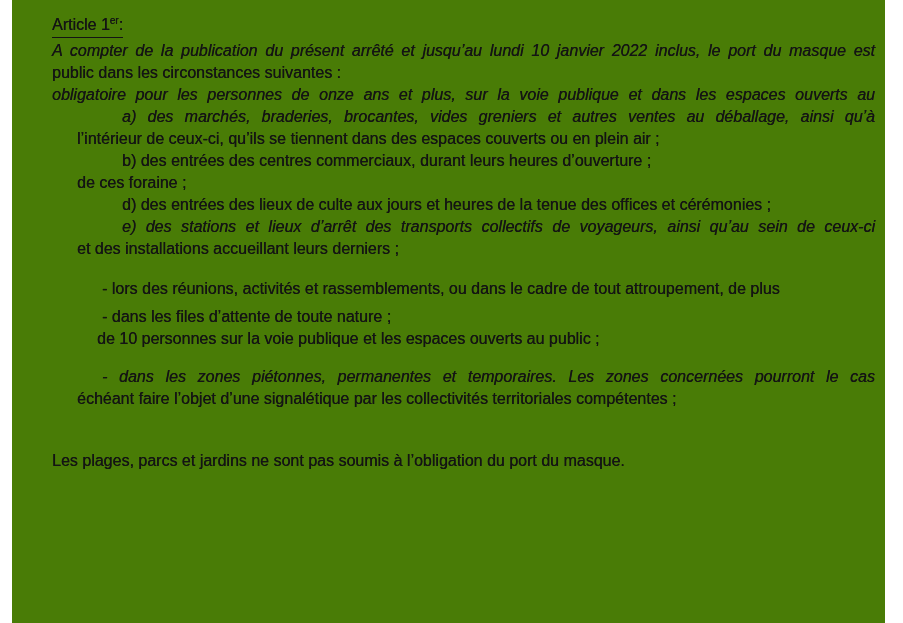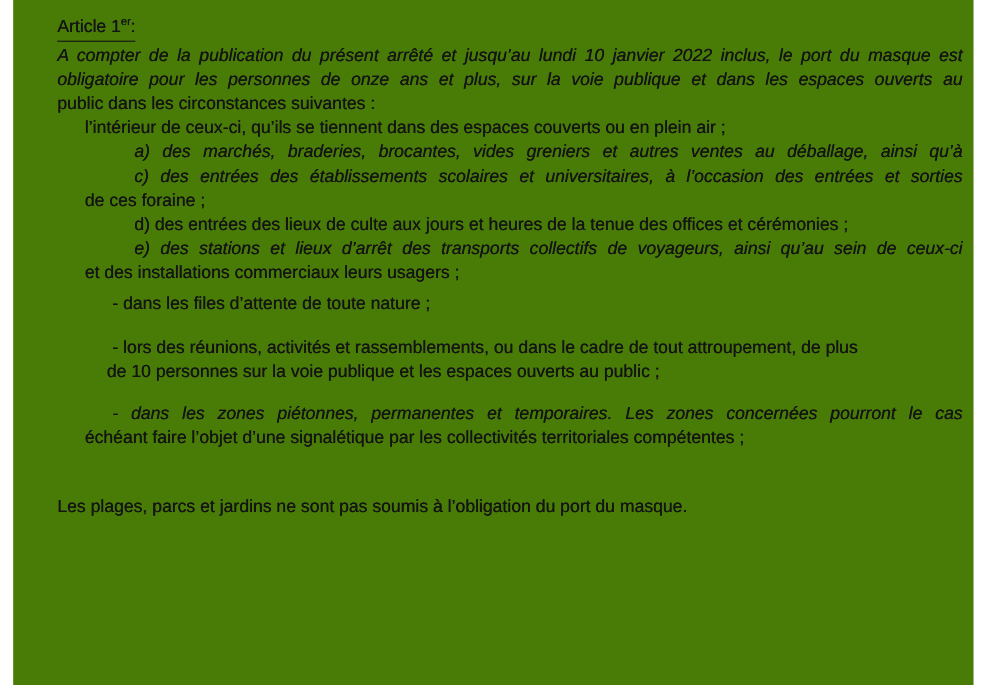--- a/index.html
+++ b/index.html
@@ -53,34 +53,34 @@
 </head>
 <body>
 
 <div class="page">
 
   <div class="ln heading">
     <span class="u"><span>Article 1</span><sup>er</sup><span>:</span></span>
   </div>
 
   <div class="ln j">A compter de la publication du présent arrêté et jusqu’au lundi 10 janvier 2022 inclus, le port du masque est</div>
+  <div class="ln">public dans les circonstances suivantes :</div>
   <div class="ln j">obligatoire pour les personnes de onze ans et plus, sur la voie publique et dans les espaces ouverts au</div>
-  <div class="ln">public dans les circonstances suivantes :</div>
 
+  <div class="ln ind-letter j">a) des marchés, braderies, brocantes, vides greniers et autres ventes au déballage, ainsi qu’à</div>
   <div class="ln ind-cont">l’intérieur de ceux-ci, qu’ils se tiennent dans des espaces couverts ou en plein air ;</div>
-  <div class="ln ind-letter j">a) des marchés, braderies, brocantes, vides greniers et autres ventes au déballage, ainsi qu’à</div>
-  <div class="ln ind-letter j">c) des entrées des établissements scolaires et universitaires, à l’occasion des entrées et sorties</div>
+  <div class="ln ind-letter">b) des entrées des centres commerciaux, durant leurs heures d’ouverture ;</div>
   <div class="ln ind-cont">de ces foraine ;</div>
   <div class="ln ind-letter">d) des entrées des lieux de culte aux jours et heures de la tenue des offices et cérémonies ;</div>
   <div class="ln ind-letter j">e) des stations et lieux d’arrêt des transports collectifs de voyageurs, ainsi qu’au sein de ceux-ci</div>
-  <div class="ln ind-cont">et des installations commerciaux leurs usagers ;</div>
+  <div class="ln ind-cont">et des installations accueillant leurs derniers ;</div>
+
+  <div class="ln ind-dash mt18">- lors des réunions, activités et rassemblements, ou dans le cadre de tout attroupement, de plus</div>
 
   <div class="ln ind-dash mt6">- dans les files d’attente de toute nature ;</div>
-
-  <div class="ln ind-dash mt18">- lors des réunions, activités et rassemblements, ou dans le cadre de tout attroupement, de plus</div>
   <div class="ln ind-de10">de 10 personnes sur la voie publique et les espaces ouverts au public ;</div>
 
   <div class="ln ind-dash j mt16">- dans les zones piétonnes, permanentes et temporaires. Les zones concernées pourront le cas</div>
   <div class="ln ind-cont">échéant faire l’objet d’une signalétique par les collectivités territoriales compétentes ;</div>
 
 
 
   <div class="ln mt40">Les plages, parcs et jardins ne sont pas soumis à l’obligation du port du masque.</div>
 
 </div>

